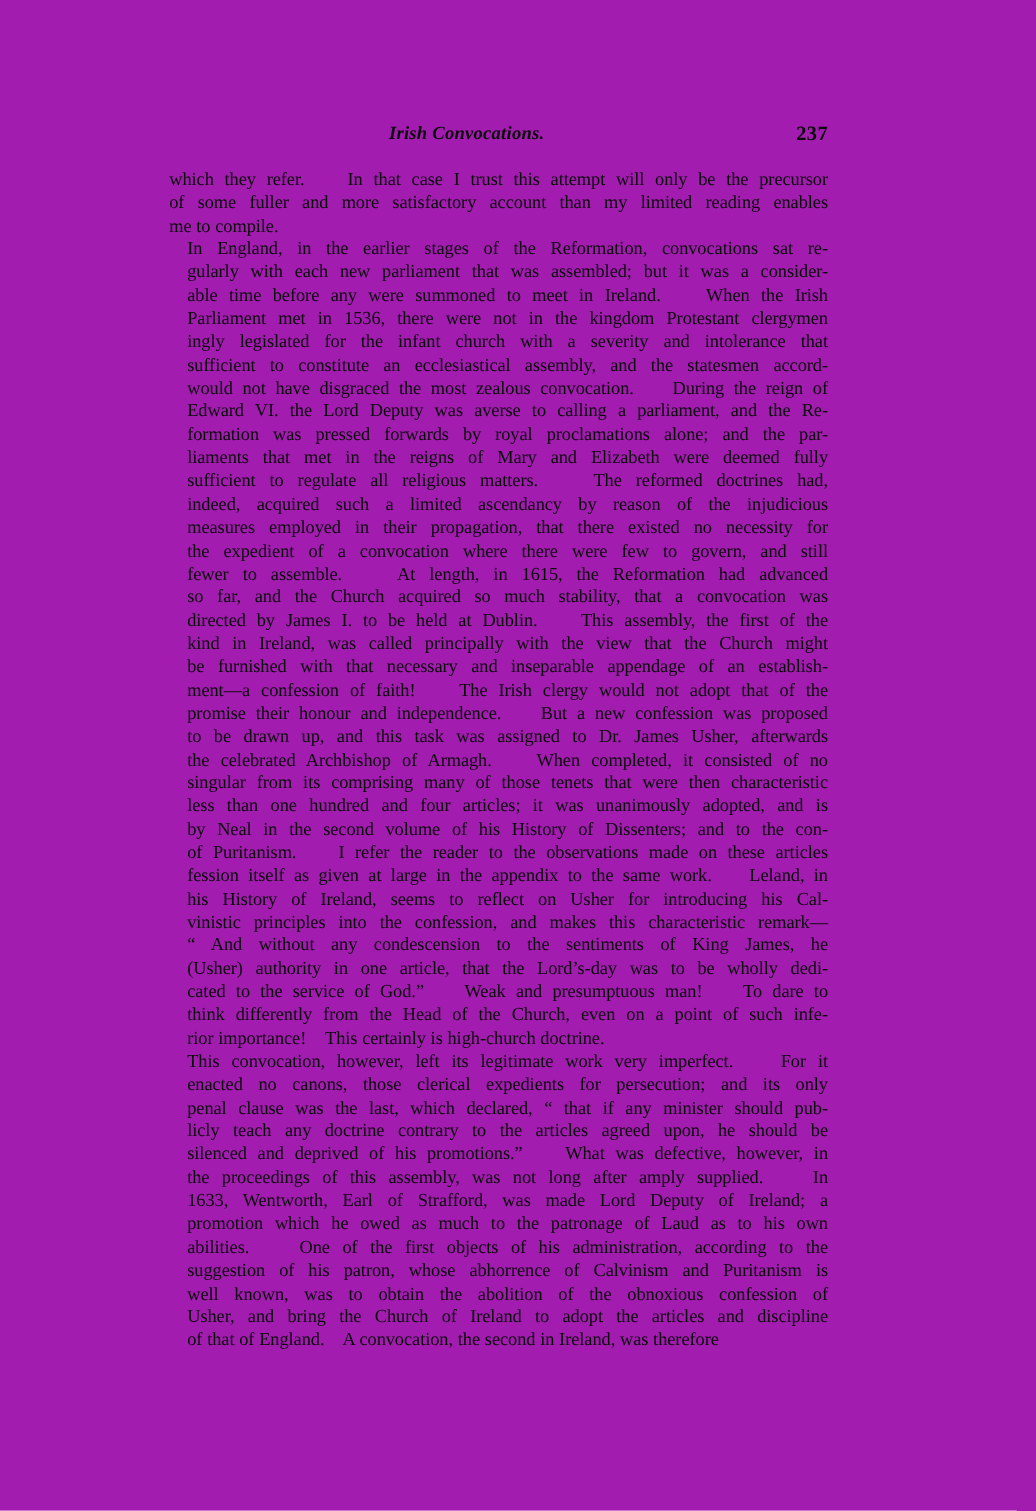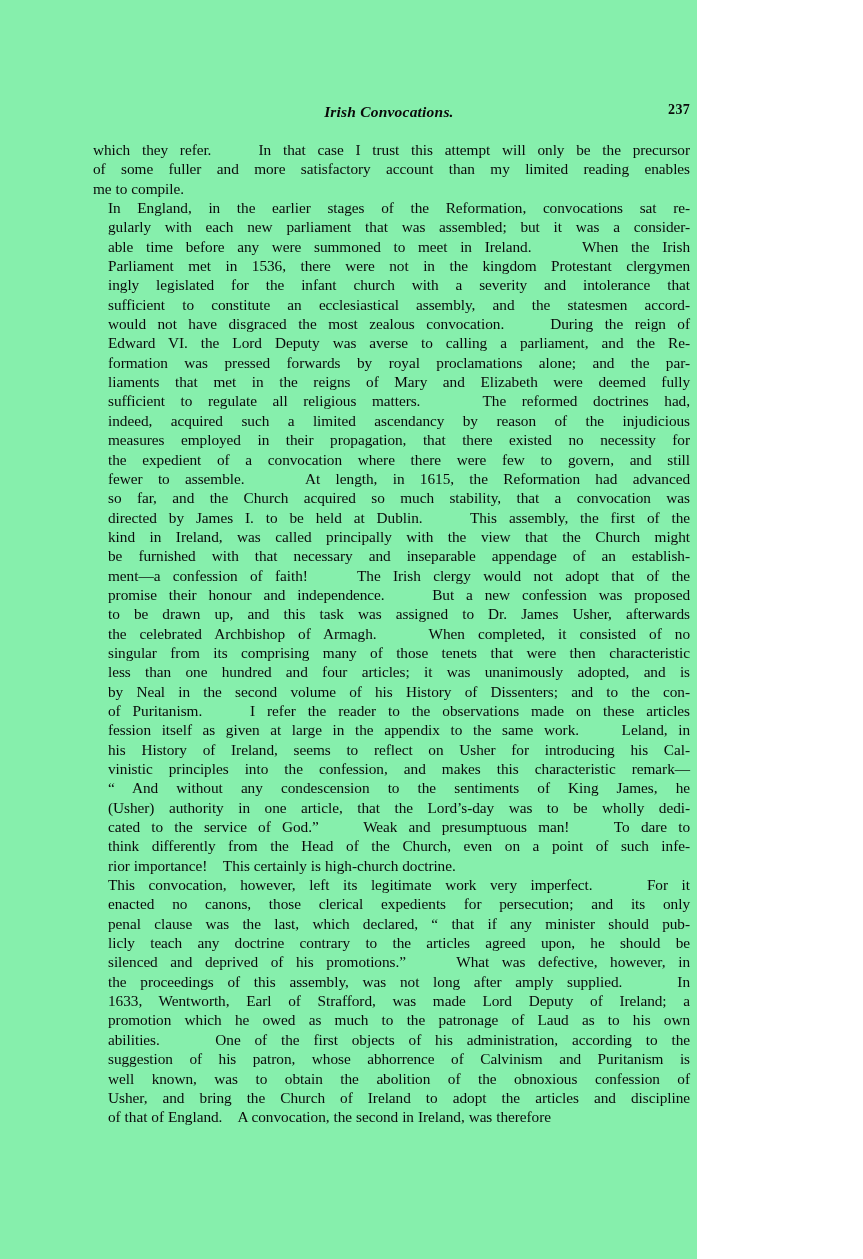--- a/index.html
+++ b/index.html
@@ -39,21 +39,21 @@
     font-size: 15.5px;
     letter-spacing: 0.2px;
     white-space: nowrap;
   }
 
   .running-head-folio {
     position: absolute;
     right: 0;
     top: -1px;
     font-weight: bold;
-    font-size: 14px;
+    font-size: 17px;
     letter-spacing: 0.3px;
     margin-left: 43px;
   }
 
   
   .textblock {
     position: absolute;
     left: 93px;
     top: 140px;
     width: 597px;
@@ -73,20 +73,21 @@
   .para.indent {
     text-indent: 15px;
   }
 
   
   .para .ln {
     display: block;
     text-align: justify;
     text-align-last: justify;
     white-space: pre-wrap;
+    margin-left: 48px;
   }
 
   .para .ln.last {
     text-align-last: left;
   }
 
   .para .ln.first-indent {
     text-indent: 15px;
   }
 
@@ -95,21 +96,21 @@
     content: "";
     position: absolute;
     inset: 0;
     pointer-events: none;
     background: transparent;
   }
 </style>
 </head>
 <body>
 
-<div class="page" style="width: 697px; height: 1259px; background: #86efac; color: rgb(10, 10, 10);">
+<div class="page" style="width: 863px; height: 1259px; background: #a21caf; color: rgb(10, 10, 10);">
 
   <div class="running-head">
     <span class="running-head-title">Irish Convocations.</span>
     <span class="running-head-folio">237</span>
   </div>
 
   <div class="textblock">
       <p class="para">
         <span class="ln">which they refer.    In that case I trust this attempt will only be the precursor</span>
         <span class="ln">of some fuller and more satisfactory account than my limited reading enables</span>

